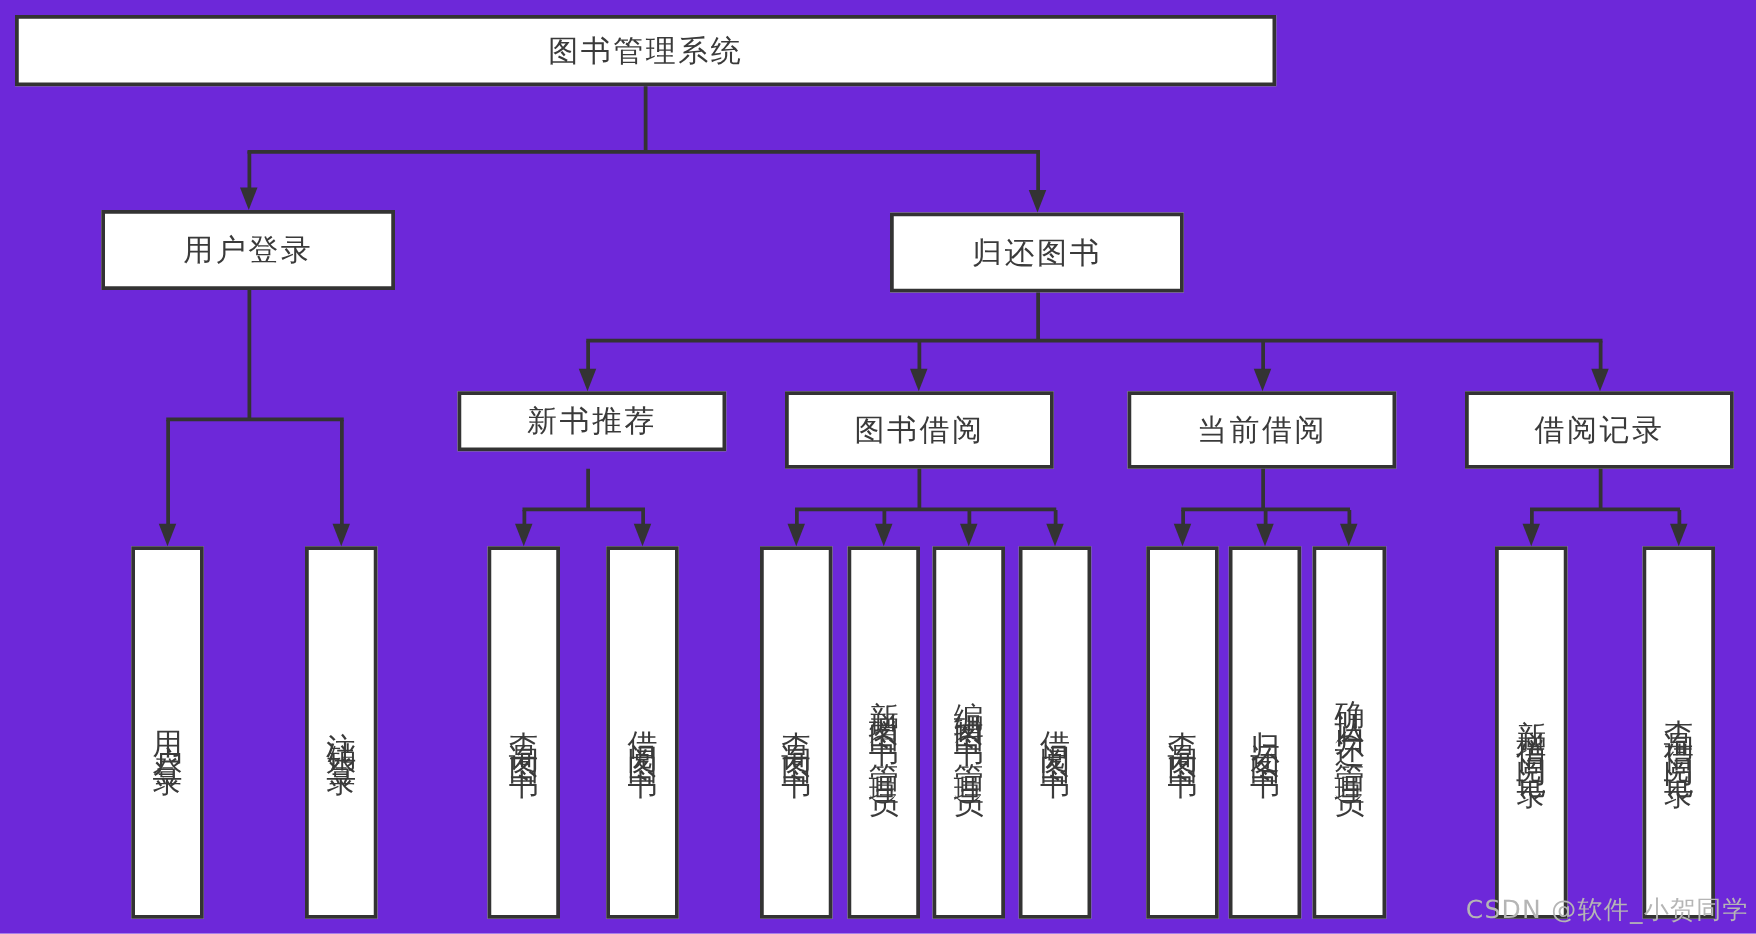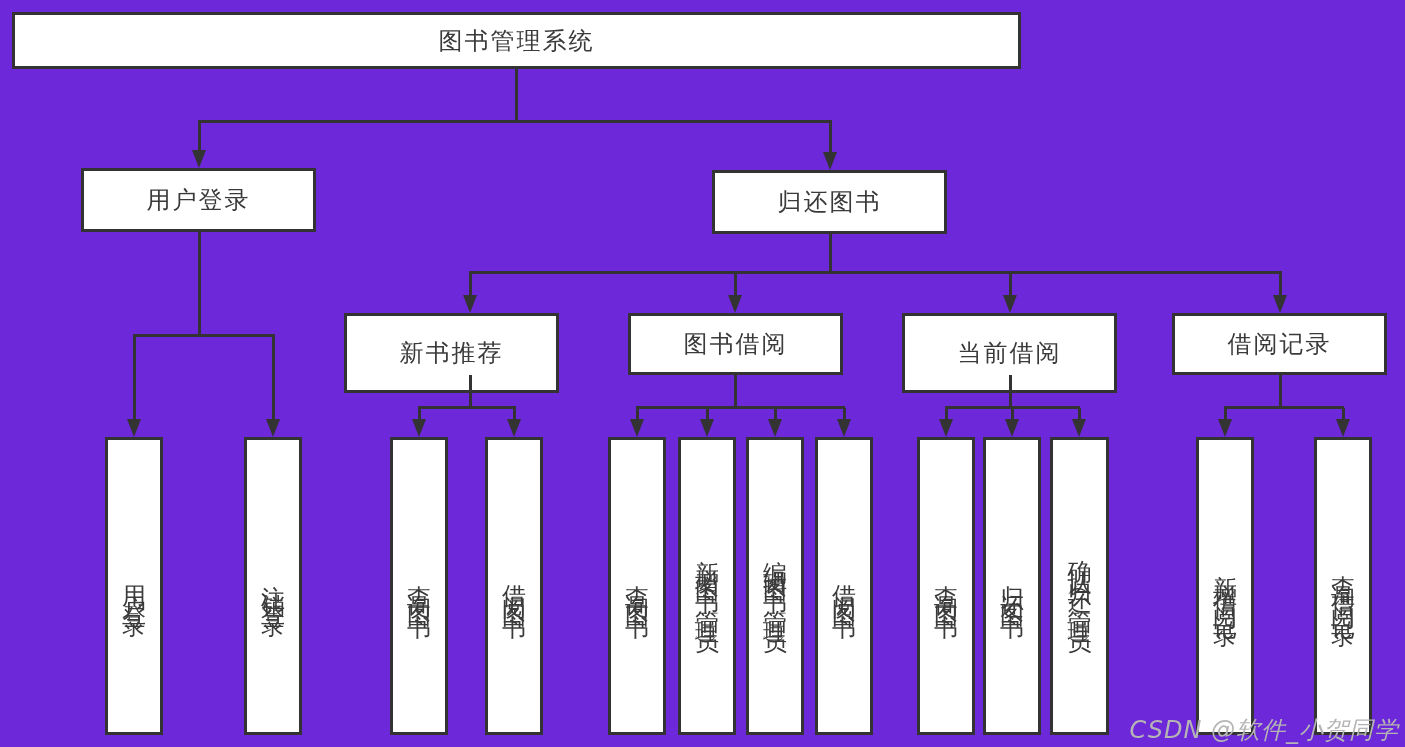--- a/index.html
+++ b/index.html
@@ -37,41 +37,40 @@
   .ar {
     position: absolute; width: 0; height: 0;
     border-left: 7px solid transparent;
     border-right: 7px solid transparent;
     border-top: 18px solid #333333;
   }
   .watermark {
     position: absolute;
     right: 6px;
     top: 714px;
-    font-size: 24px;
+    font-size: 20px;
     letter-spacing: 1px;
     color: #b5b5b5;
     z-index: 5;
     white-space: nowrap;
-    font-style: italic;
   }
 </style>
 </head>
 <body>
 
 <div class="canvas">
 
   <div class="box" style="left:12px; top:12px; width:1009px; height:57px;">图书管理系统</div>
 
   <div class="box" style="left:81px; top:168px; width:235px; height:64px;">用户登录</div>
   <div class="box" style="left:712px; top:170px; width:235px; height:64px;">归还图书</div>
 
-  <div class="box" style="left:344px; top:313px; width:215px; height:80px;text-align:right;">新书推荐</div>
+  <div class="box" style="left:366px; top:313px; width:215px; height:48px;text-align:right;">新书推荐</div>
   <div class="box" style="left:628px; top:313px; width:215px; height:62px;">图书借阅</div>
-  <div class="box" style="left:902px; top:313px; width:215px; height:80px;">当前借阅</div>
+  <div class="box" style="left:902px; top:313px; width:215px; height:62px;">当前借阅</div>
   <div class="box" style="left:1172px; top:313px; width:215px; height:62px;">借阅记录</div>
 
   <div class="box leaf" style="left:105px; top:437px; width:58px; height:298px;">用户登录</div>
   <div class="box leaf" style="left:244px; top:437px; width:58px; height:298px;">注销登录</div>
 
   <div class="box leaf" style="left:390px; top:437px; width:58px; height:298px;">查询图书</div>
   <div class="box leaf" style="left:485px; top:437px; width:58px; height:298px;">借阅图书</div>
 
   <div class="box leaf" style="left:608px; top:437px; width:58px; height:298px;">查询图书</div>
   <div class="box leaf" style="left:678px; top:437px; width:58px; height:298px;">新增图书（管理员）</div>

